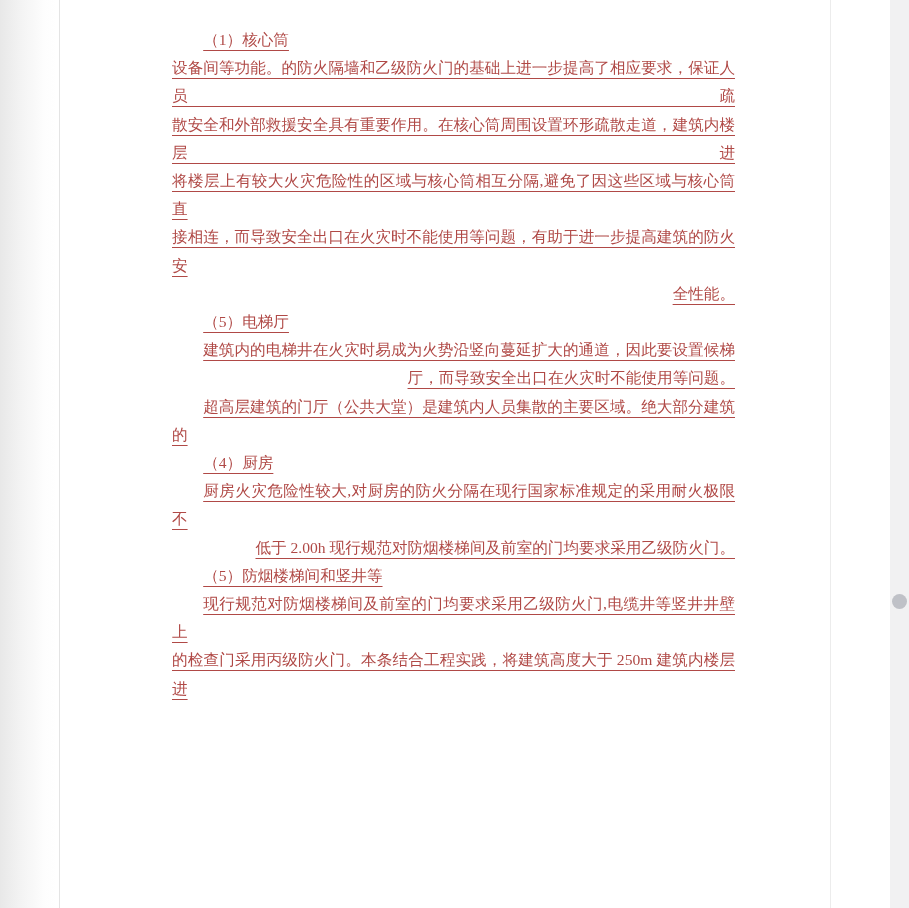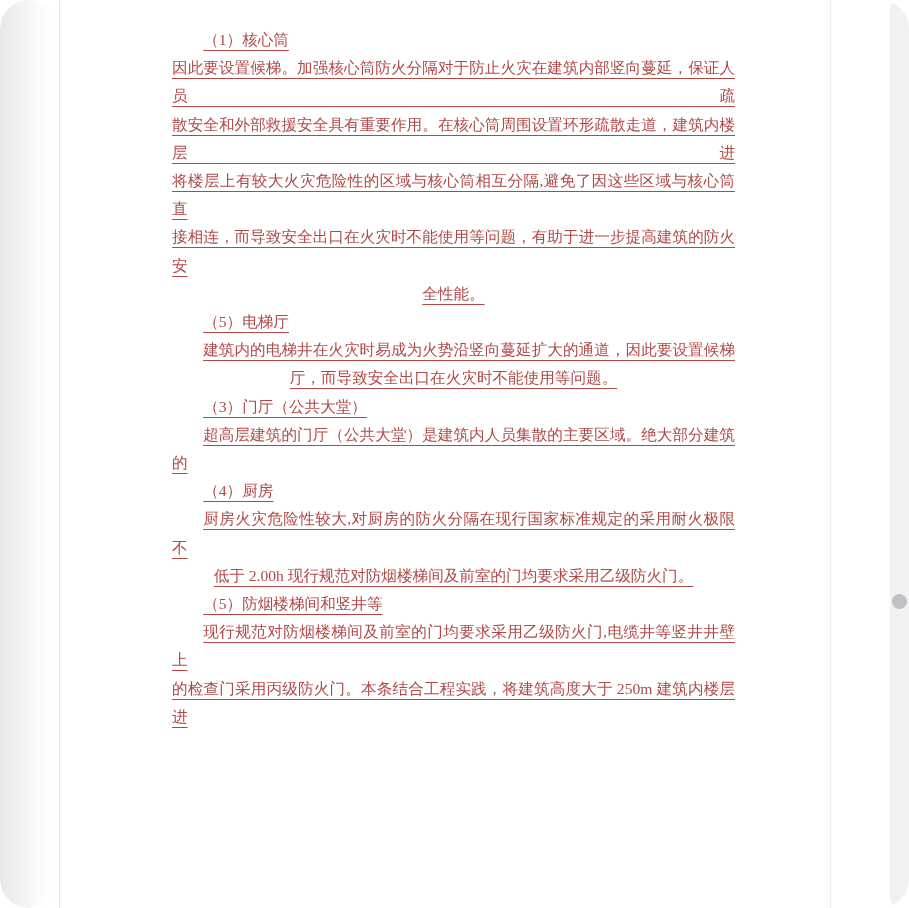--- a/index.html
+++ b/index.html
@@ -3,21 +3,21 @@
 <meta charset="utf-8">
 <title>Document</title>
 <style>
   :root {
     --text-color: #b04946;
     --page-bg: #ffffff;
     --rail-bg: #f1f1f2;
     --thumb-color: #bfc1c7;
     --edge-line: #e4e4e4;
   }
-  * { margin: 0; padding: 0; box-sizing: border-box; border-radius: 29px; }
+  * { margin: 0; padding: 0; box-sizing: border-box; }
   html, body {
     width: 909px; height: 908px;
     background: var(--page-bg);
     overflow: hidden;
     font-family: "Liberation Serif", "DejaVu Serif", serif;
   }
   .viewport { position: relative; width: 909px; height: 908px; background: var(--page-bg); }
 
   
   .left-shadow {
@@ -53,41 +53,40 @@
   }
   .tline {
     text-decoration: underline;
     text-decoration-thickness: 1px;
     text-underline-offset: 5px;
     white-space: normal;
   }
   .tline.heading { text-indent: 2em; text-align: left; }
   .tline.first   { text-indent: 2em; text-align: justify; text-align-last: justify; text-justify: inter-character; }
   .tline.cont    { text-align: justify; text-align-last: justify; text-justify: inter-character; }
-  .tline.last    { text-align: center; }
+  .tline.last    { text-align: right; }
 </style>
 </head>
 <body>
 
 <div class="viewport">
   <div class="left-shadow"></div>
   <div class="page-edge-left"></div>
   <div class="page-edge-right"></div>
 
   <div class="doc-text">
       <div class="tline heading">（1）核心筒</div>
-      <div class="tline cont">因此要设置候梯。加强核心筒防火分隔对于防止火灾在建筑内部竖向蔓延，保证人员疏</div>
+      <div class="tline cont">设备间等功能。的防火隔墙和乙级防火门的基础上进一步提高了相应要求，保证人员疏</div>
       <div class="tline cont">散安全和外部救援安全具有重要作用。在核心筒周围设置环形疏散走道，建筑内楼层进</div>
       <div class="tline cont">将楼层上有较大火灾危险性的区域与核心筒相互分隔,避免了因这些区域与核心筒直</div>
       <div class="tline cont">接相连，而导致安全出口在火灾时不能使用等问题，有助于进一步提高建筑的防火安</div>
       <div class="tline last">全性能。</div>
       <div class="tline heading">（5）电梯厅</div>
       <div class="tline first">建筑内的电梯井在火灾时易成为火势沿竖向蔓延扩大的通道，因此要设置候梯</div>
       <div class="tline last">厅，而导致安全出口在火灾时不能使用等问题。</div>
-      <div class="tline heading">（3）门厅（公共大堂）</div>
       <div class="tline first">超高层建筑的门厅（公共大堂）是建筑内人员集散的主要区域。绝大部分建筑的</div>
       <div class="tline heading">（4）厨房</div>
       <div class="tline first">厨房火灾危险性较大,对厨房的防火分隔在现行国家标准规定的采用耐火极限不</div>
       <div class="tline last">低于 2.00h 现行规范对防烟楼梯间及前室的门均要求采用乙级防火门。</div>
       <div class="tline heading">（5）防烟楼梯间和竖井等</div>
       <div class="tline first">现行规范对防烟楼梯间及前室的门均要求采用乙级防火门,电缆井等竖井井壁上</div>
       <div class="tline cont">的检查门采用丙级防火门。本条结合工程实践，将建筑高度大于 250m 建筑内楼层进</div>
     </div>
 
   <div class="scroll-rail"></div>

